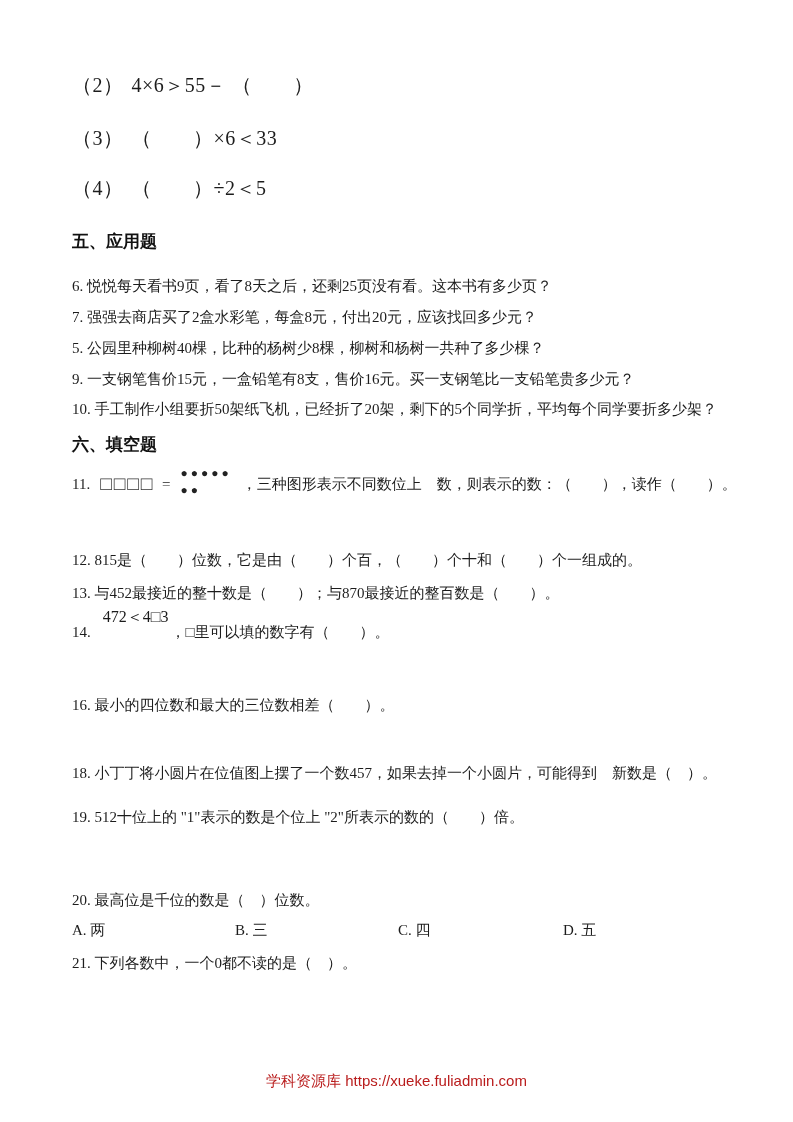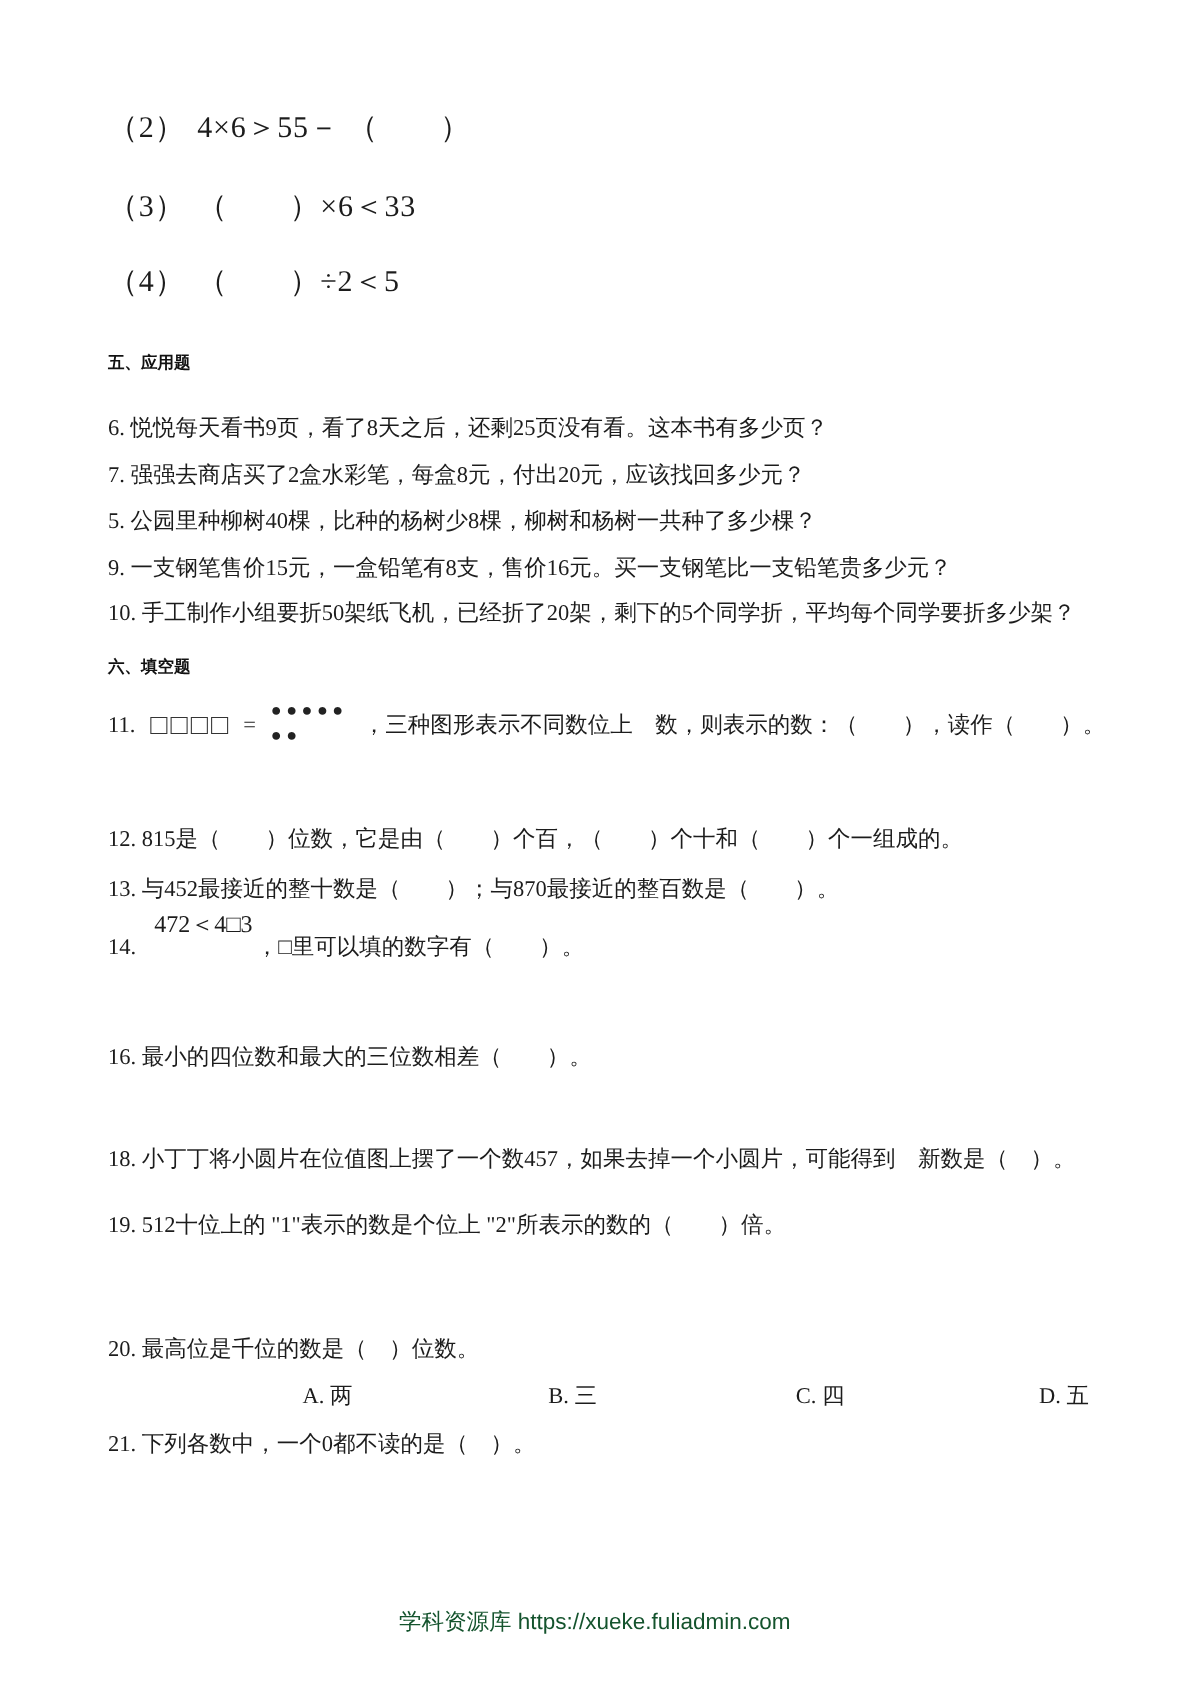--- a/index.html
+++ b/index.html
@@ -30,21 +30,21 @@
   .eq-line {
     font-size: 20px;
     letter-spacing: 0.5px;
   }
   .eq-line .eq-label {
     margin-right: 8px;
   }
   .section-title {
     font-family: "Liberation Sans", "DejaVu Sans", sans-serif;
     font-weight: bold;
-    font-size: 11px;
+    font-size: 17px;
     color: #111111;
   }
   .q-flex {
     display: flex;
     align-items: flex-end;
   }
   .qnum {
     margin-right: 6px;
   }
   .squares {
@@ -77,33 +77,33 @@
     margin: 0 2px 0 6px;
     font-size: 16px;
   }
   .opts-row {
     position: absolute;
     left: 72px;
     display: flex;
     font-size: 15px;
     white-space: nowrap;
   }
-  .opts-row.wide .opt { width: 163px; text-align: right; }
+  .opts-row.wide .opt { width: 163px; }
   .opts-row.wide .opt:nth-child(3) { width: 165px; }
   .opts-row.narrow .opt:nth-child(1) { width: 93px; }
   .opts-row.narrow .opt:nth-child(2) { width: 85px; }
   .opts-row.narrow .opt:nth-child(3) { width: 90px; }
   .footer {
     position: absolute;
     left: 0;
     right: 0;
     top: 1072px;
     text-align: center;
     font-size: 15px;
-    color: #14532d;
+    color: #b91c1c;
     font-family: "Liberation Sans", "DejaVu Sans", sans-serif;
   }
 </style>
 </head>
 <body>
 
 <div class="page">
 
   <div class="line eq-line" style="top:75px">
     <span class="eq-label">（2）</span><span>4×6＞55－ （　　）</span>

